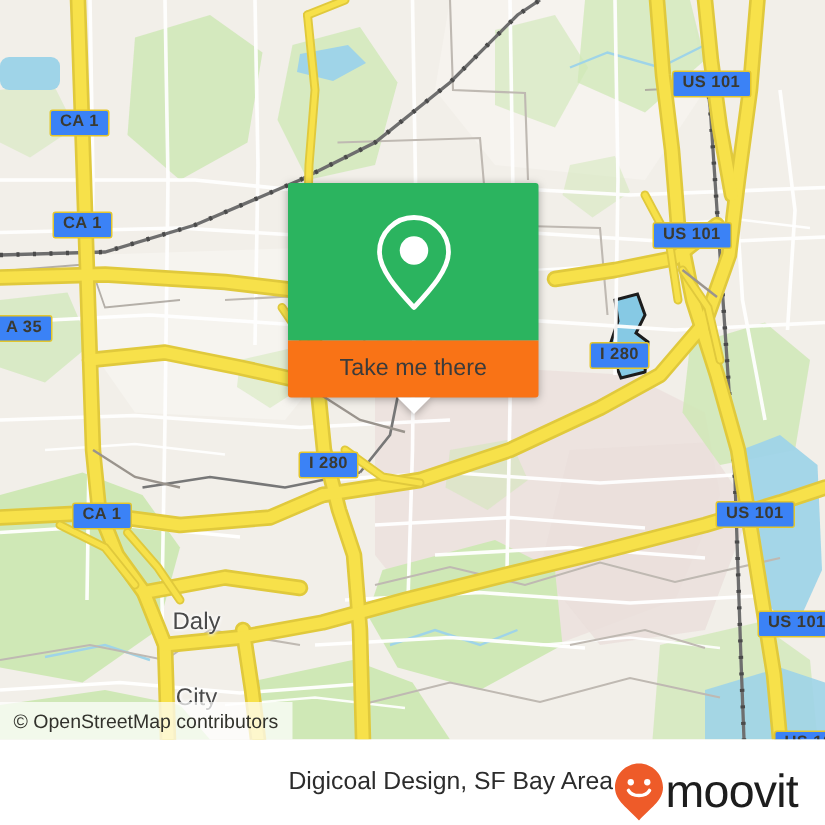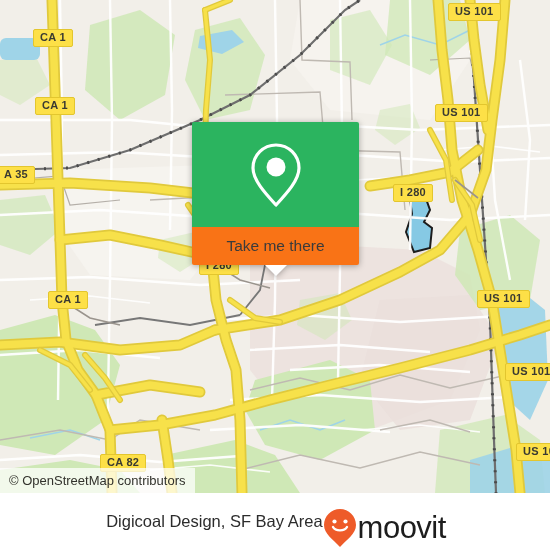--- a/index.html
+++ b/index.html
@@ -24,32 +24,33 @@
     width: 550px;
     height: 493px;
     overflow: hidden;
     background: #f2efe9;
   }
   #map-svg { display:block; width:550px; height:493px; }
 
   
   .shield {
     position: absolute;
-    background: #fde047;
+    background: #3b82f6;
     border: 1.5px solid #e3c62e;
     border-radius: 2px;
     color: #3a3a32;
     font-size: 11px;
     font-weight: bold;
     letter-spacing: 0.3px;
     padding: 1px 6px 2px 6px;
     line-height: 13px;
     white-space: nowrap;
     font-family: "Liberation Sans", sans-serif;
     box-sizing: border-box;
+    margin-top: 44px;
   }
   .place-label {
     position: absolute;
     color: #4a4a4a;
     font-size: 16px;
     line-height: 17px;
     text-align: center;
     font-family: "Liberation Sans", sans-serif;
     text-shadow: 0 0 3px #fff, 0 0 3px #fff, 0 0 2px #fff;
     white-space: pre;
@@ -116,21 +117,21 @@
   
   #bottom-bar {
     position: absolute;
     left: 0;
     top: 493px;
     width: 550px;
     height: 57px;
     background: #ffffff;
     display: flex;
     align-items: center;
-    justify-content: center;
+    justify-content: flex-end;
     box-sizing: border-box;
     padding: 0 18px 0 20px;
   }
   #place-title {
     font-size: 16.5px;
     color: #2c2c2c;
     font-family: "Liberation Sans", sans-serif;
   }
   #moovit-logo {
     display: flex;
@@ -329,20 +330,24 @@
     <div class="shield" style="left:48px;  top:291px;">CA 1</div>
     <div class="shield" style="left:100px; top:454px;">CA 82</div>
     <div class="shield" style="left:199px; top:257px;">I 280</div>
     <div class="shield" style="left:393px; top:184px;">I 280</div>
     <div class="shield" style="left:448px; top:3px;">US 101</div>
     <div class="shield" style="left:435px; top:104px;">US 101</div>
     <div class="shield" style="left:477px; top:290px;">US 101</div>
     <div class="shield" style="left:505px; top:363px;">US 101</div>
     <div class="shield" style="left:516px; top:443px;">US 101</div>
 
+    <div class="place-label" style="left:115px; top:372px;">
+      <div>Daly</div>
+      <div>City</div>
+    </div>
 
     <div id="attribution">
       <span>© OpenStreetMap contributors</span>
     </div>
 
     <div id="popup">
       <div id="popup-green">
         <svg width="58" height="68" viewBox="0 0 58 68">
           <path d="M29 4 C16.3 4 6 14.3 6 27 C6 39 18 52 29 64 C40 52 52 39 52 27 C52 14.3 41.7 4 29 4 Z" fill="none" stroke="#ffffff" stroke-width="3.2" stroke-linejoin="round"></path>
           <circle cx="29" cy="26" r="9.5" fill="#ffffff"></circle>

